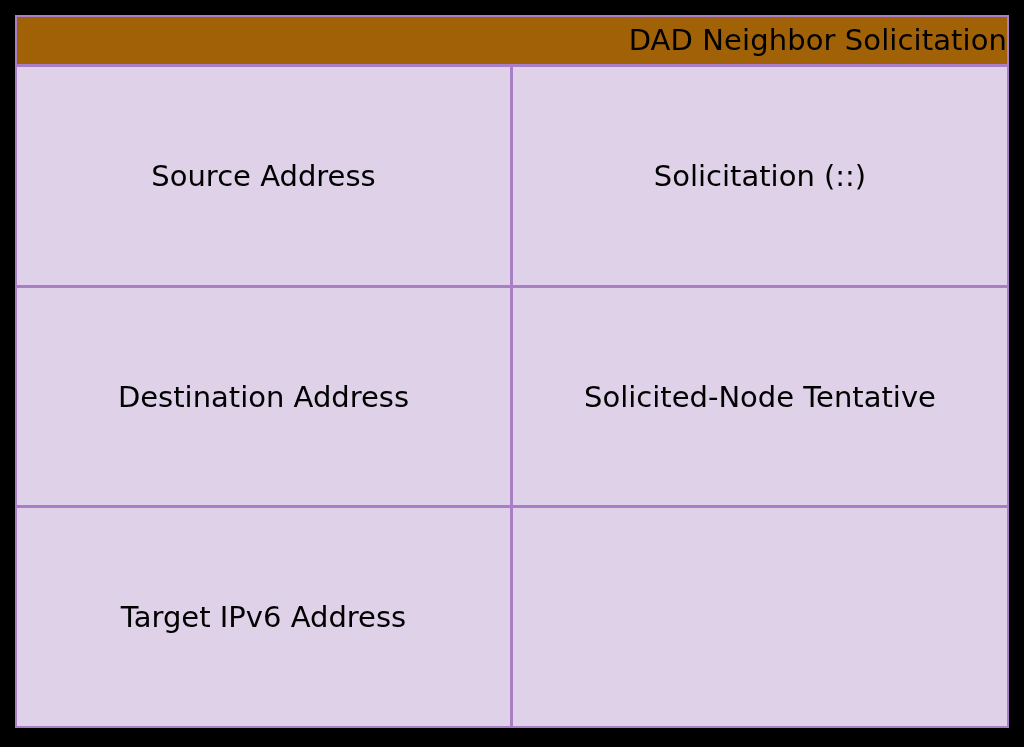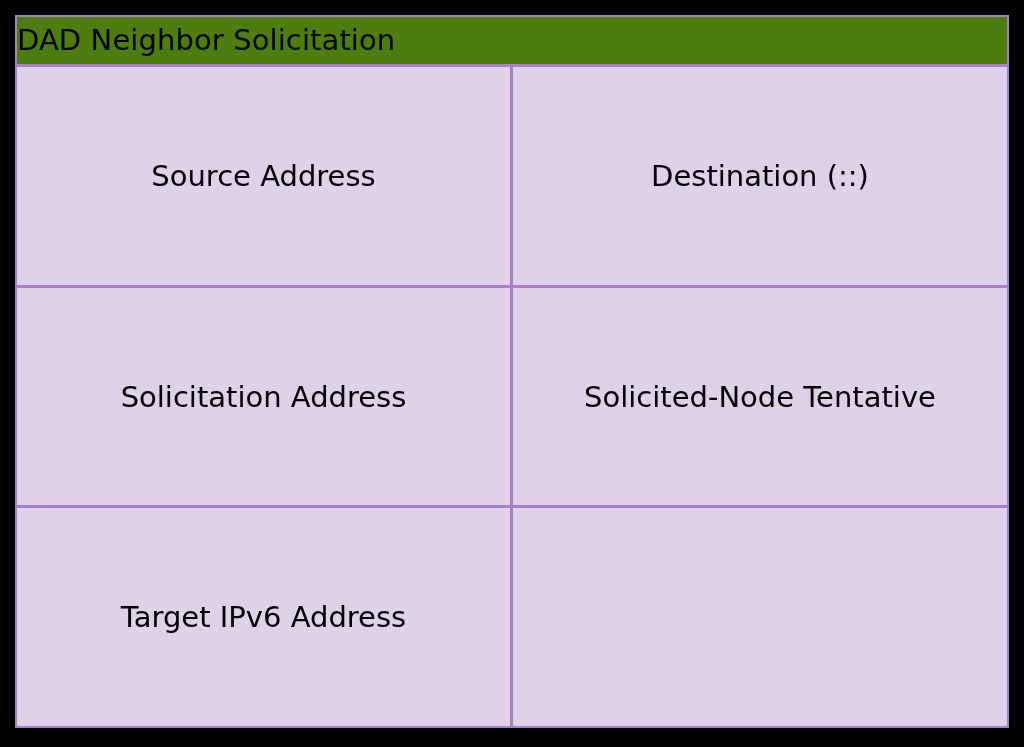--- a/index.html
+++ b/index.html
@@ -34,24 +34,24 @@
     background: #ded1e8;
     display: flex;
     flex-direction: column;
   }
 
   
   .table-header {
     flex: 0 0 50px;
     box-sizing: border-box;
     border-bottom: 3px solid #a87fc6;
-    background: #4d7c0f;
+    background: #a16207;
     display: flex;
     align-items: center;
-    justify-content: flex-start;
+    justify-content: flex-end;
   }
   .table-header-title {
     font-size: 29px;
     line-height: 1.1;
     color: #000000;
     letter-spacing: 0.1px;
     text-align: center;
     white-space: nowrap;
   }
 
@@ -113,27 +113,27 @@
       <div class="table-header-title">DAD Neighbor Solicitation</div>
     </div>
 
     <div class="table-body">
 
       <div class="table-row">
         <div class="cell cell-label">
           <span class="cell-text">Source Address</span>
         </div>
         <div class="cell cell-value">
-          <span class="cell-text">Destination (::)</span>
+          <span class="cell-text">Solicitation (::)</span>
         </div>
       </div>
 
       <div class="table-row">
         <div class="cell cell-label">
-          <span class="cell-text">Solicitation Address</span>
+          <span class="cell-text">Destination Address</span>
         </div>
         <div class="cell cell-value">
           <span class="cell-text">Solicited-Node Tentative</span>
         </div>
       </div>
 
       <div class="table-row last-row">
         <div class="cell cell-label">
           <span class="cell-text">Target IPv6 Address</span>
         </div>

